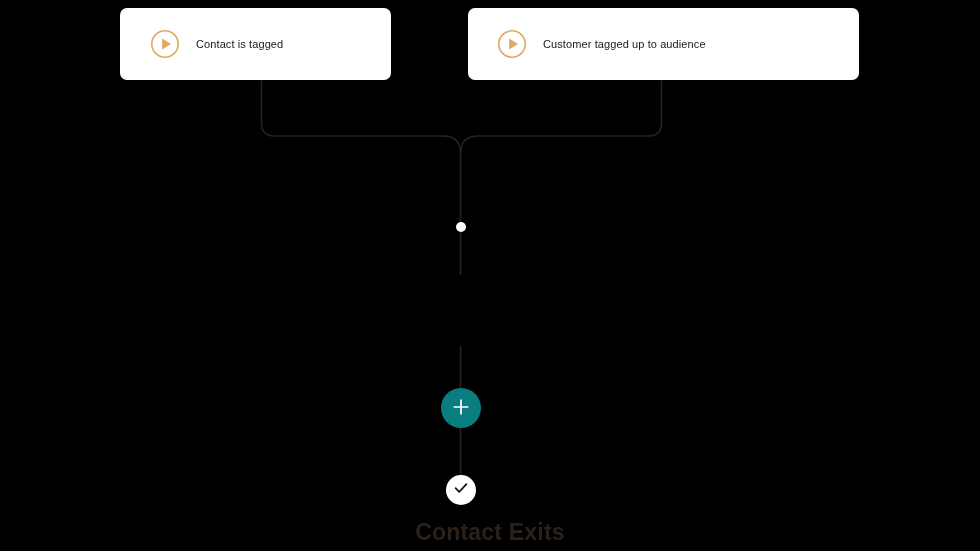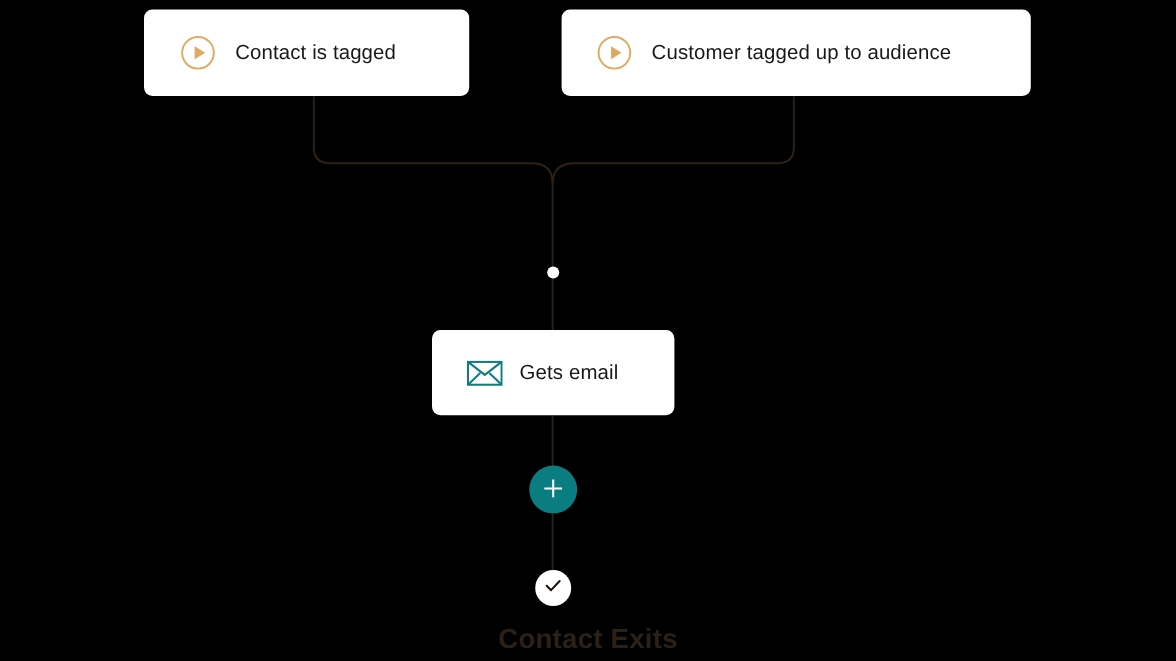--- a/index.html
+++ b/index.html
@@ -42,21 +42,21 @@
     box-shadow: 0 1px 2px rgba(0,0,0,0.35);
   }
   .node-card .card-icon {
     display: flex;
     align-items: center;
     justify-content: center;
     flex: 0 0 auto;
   }
   .node-card .card-label {
     color: #18181a;
-    font-size: 17px;
+    font-size: 11px;
     line-height: 20px;
     letter-spacing: 0.1px;
     white-space: nowrap;
   }
 
   #trigger-card-1 {
     left: 120px;
     top: 8px;
     width: 271px;
     height: 72px;
@@ -179,31 +179,20 @@
       <svg width="30" height="30" viewBox="0 0 30 30">
         <circle cx="15" cy="15" r="13.2" fill="none" stroke="#dfa960" stroke-width="1.6"></circle>
         <path d="M 12.2 9.6 L 21.0 15 L 12.2 20.4 Z" fill="#dfa960"></path>
       </svg>
     </span>
     <span class="card-label">Customer tagged up to audience</span>
   </div>
 
   <div id="junction-dot"></div>
 
-  <div class="node-card" id="email-card">
-    <span class="card-icon">
-      <svg width="30" height="24" viewBox="0 0 30 24">
-        <rect x="1" y="2.6" width="28" height="19" fill="none" stroke="#0f7d80" stroke-width="1.7"></rect>
-        <path d="M 1 2.6 L 15 13.4 L 29 2.6" fill="none" stroke="#0f7d80" stroke-width="1.7"></path>
-        <path d="M 1 21.6 L 11.2 11.8" fill="none" stroke="#0f7d80" stroke-width="1.7"></path>
-        <path d="M 29 21.6 L 18.8 11.8" fill="none" stroke="#0f7d80" stroke-width="1.7"></path>
-      </svg>
-    </span>
-    <span class="card-label">Gets email</span>
-  </div>
 
   <button id="add-button">
     <span>
       <svg width="20" height="20" viewBox="0 0 20 20">
         <path d="M 10 2.6 L 10 17.4 M 2.6 10 L 17.4 10" stroke="#ffffff" stroke-width="1.7" stroke-linecap="butt"></path>
       </svg>
     </span>
   </button>
 
   <div id="exit-node">

